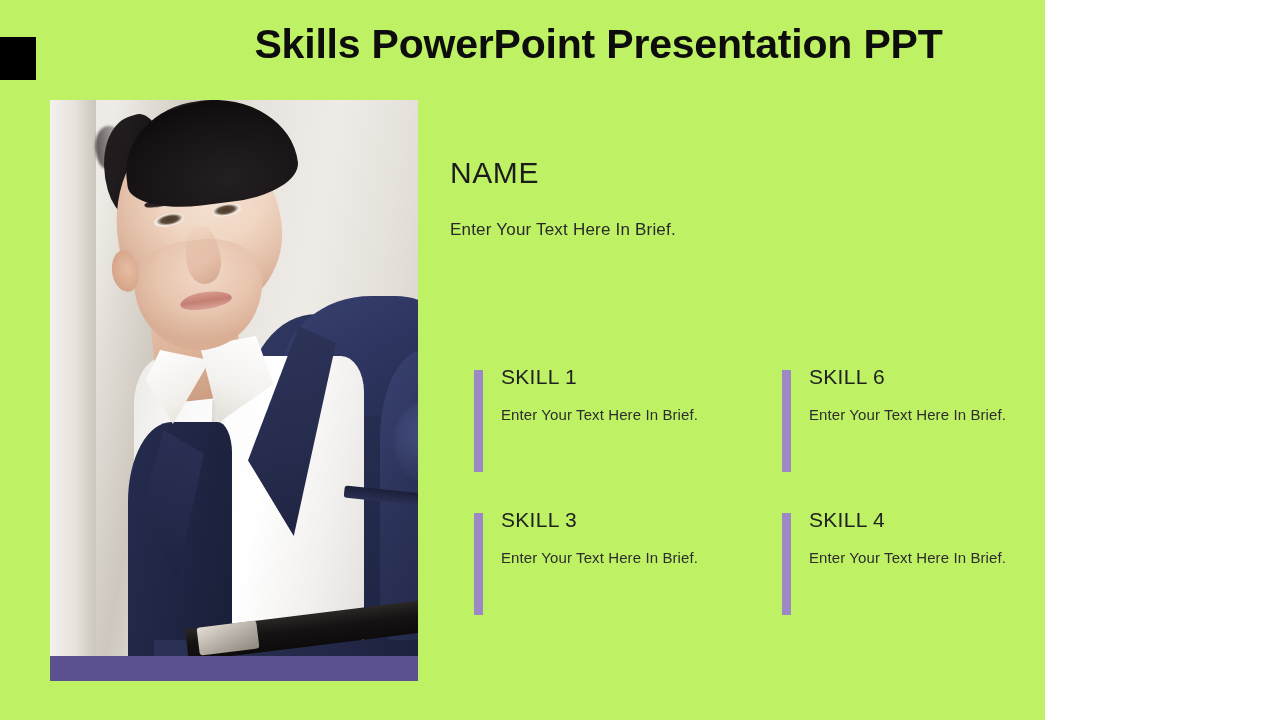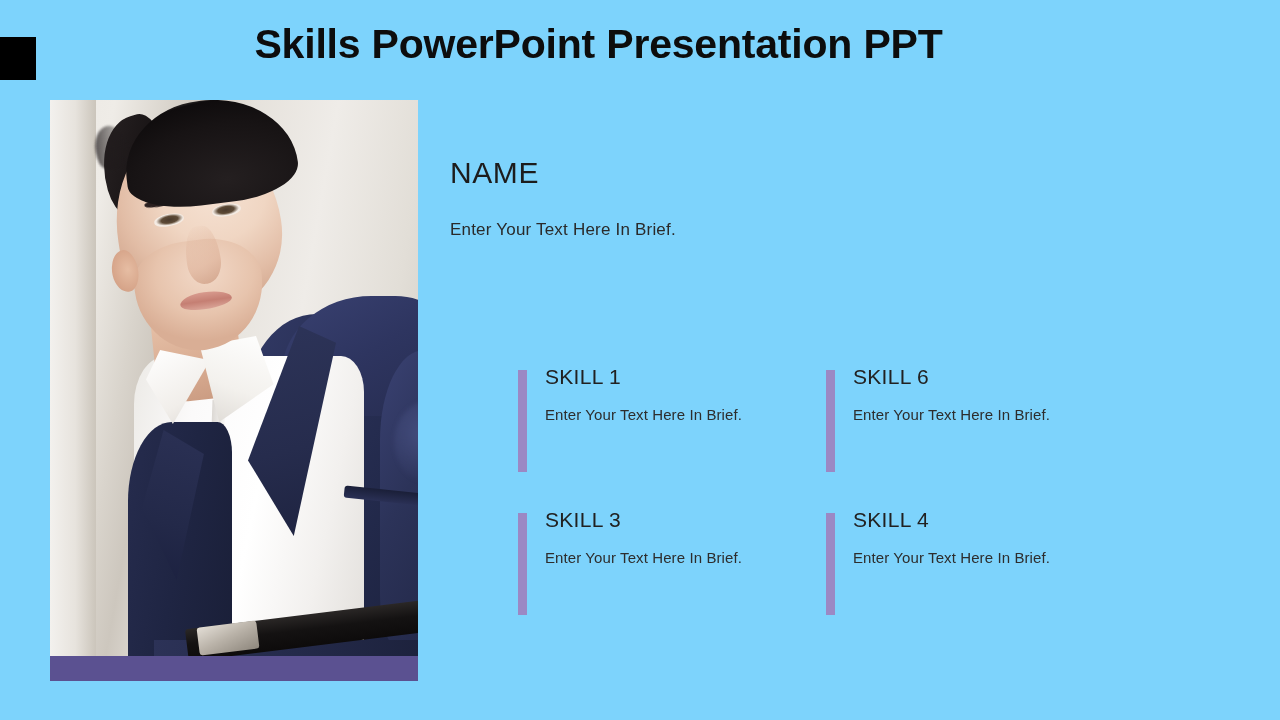--- a/index.html
+++ b/index.html
@@ -12,23 +12,23 @@
     height: 720px;
     overflow: hidden;
     font-family: "Liberation Sans", sans-serif;
     position: relative;
   }
 
   
   #slide {
     position: absolute;
     left: 0; top: 0;
-    width: 1280px;
+    width: 1045px;
     height: 720px;
-    background: #7dd3fc;
+    background: #bef264;
   }
 
   
   .corner-block {
     position: absolute;
     left: 0;
     top: 37px;
     width: 36px;
     height: 43px;
     background: #000000;
@@ -349,21 +349,20 @@
     position: absolute;
     left: 474px;
     top: 370px;
     width: 566px;
     height: 250px;
   }
   .skill {
     position: absolute;
     width: 250px;
     height: 102px;
-    margin-left: 44px;
   }
   .skill-c0 { left: 0px; }
   .skill-c1 { left: 308px; }
   .skill-r0 { top: 0px; }
   .skill-r1 { top: 143px; padding-left: 40px; }
 
   .skill-bar {
     position: absolute;
     left: 0; top: 0;
     width: 9px;

